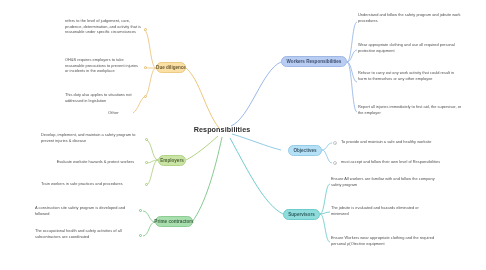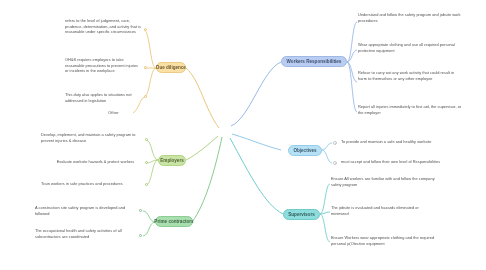--- a/index.html
+++ b/index.html
@@ -169,20 +169,23 @@
     <path d="M322 150 C 327 150, 327 143, 332 143" stroke="#84c4e4" stroke-width="0.8" fill="none"></path>
     <path d="M322 150 C 327 150, 327 163, 332 163" stroke="#84c4e4" stroke-width="0.8" fill="none"></path>
 
     <path d="M230 138 C 250 175, 265 205, 283 214" stroke="#62c6c6" stroke-width="0.9" fill="none"></path>
 
     <path d="M320 214 C 325 214, 325 184, 330 184" stroke="#62c6c6" stroke-width="0.8" fill="none"></path>
     <path d="M320 214 C 325 214, 325 212, 330 212" stroke="#62c6c6" stroke-width="0.8" fill="none"></path>
     <path d="M320 214 C 325 214, 325 242, 330 242" stroke="#62c6c6" stroke-width="0.8" fill="none"></path>
   </svg>
 
+  <div class="node node-center" style="left:194px; top:124px; width:56px; height:12px;">
+    <span>Responsibilities</span>
+  </div>
 
   <div class="node node-main n-due" style="left:156px; top:62px; width:30px; height:11px;">
     <span>Due diligence</span>
   </div>
   <div class="leaf left" style="left:65px; top:18px; width:76px;">refers to the level of judgement, care, prudence, determination, and activity that is reasonable under specific circumstances</div>
   <div class="collapse-dot cd-orange" style="left:144px; top:28px;"></div>
 
   <div class="leaf left" style="left:65px; top:57px; width:76px;">OH&amp;S requires employers to take reasonable precautions to prevent injuries or incidents in the workplace</div>
   <div class="collapse-dot cd-orange" style="left:144px; top:66px;"></div>
 

